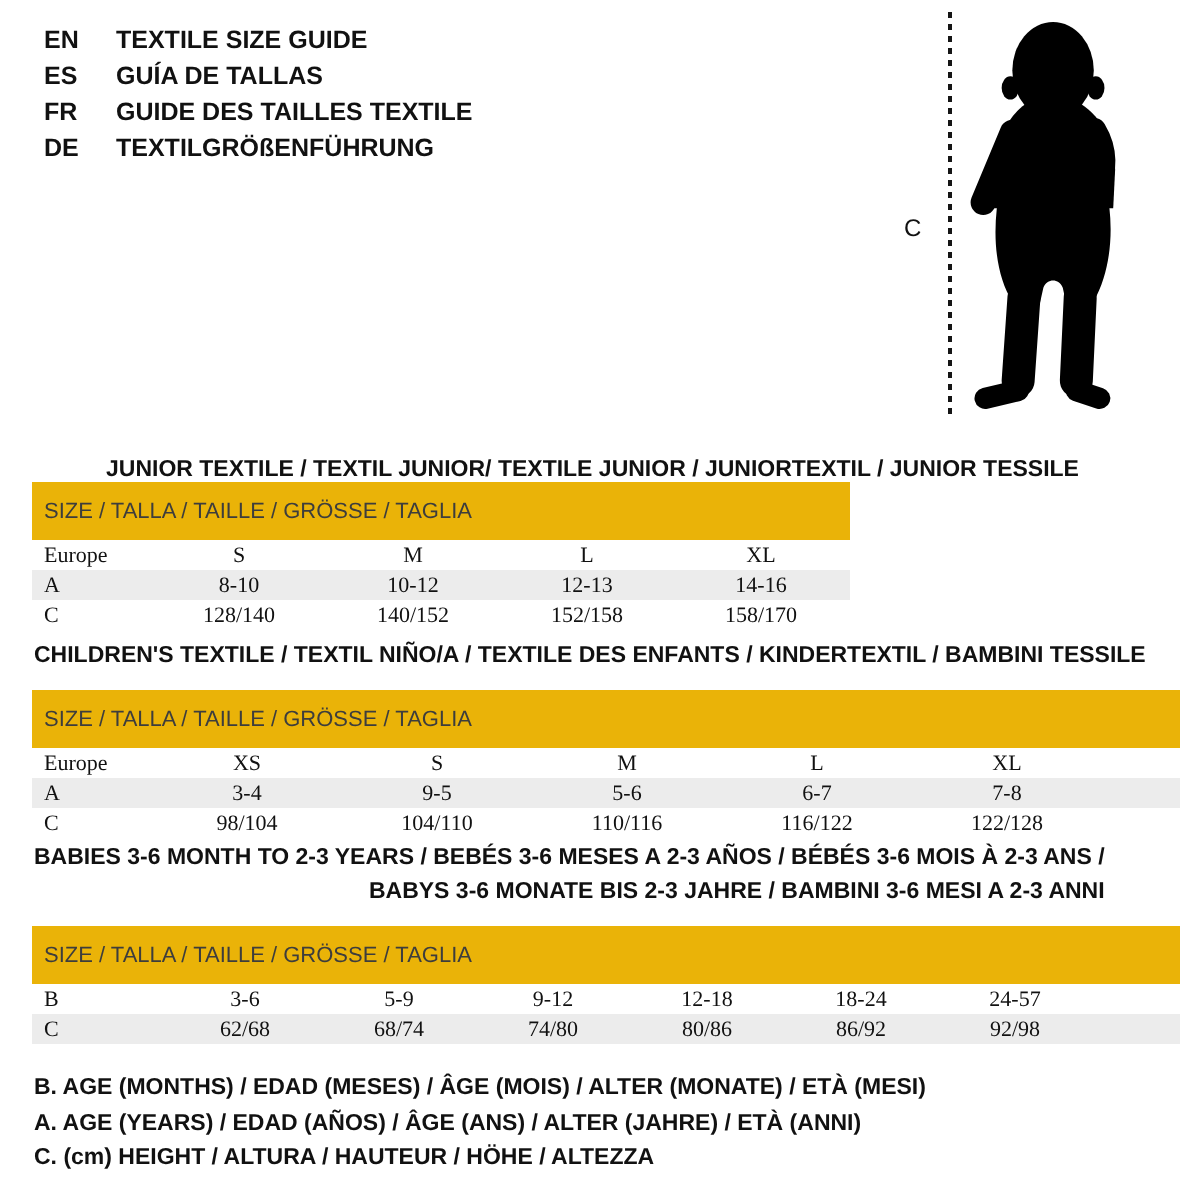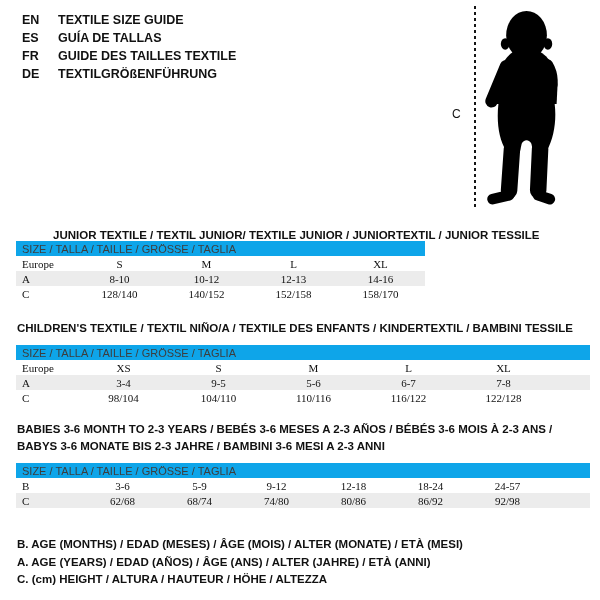--- a/index.html
+++ b/index.html
@@ -16,28 +16,28 @@
   .dash-line{
     position:absolute;left:474px;top:6px;width:2px;height:204px;
     background:repeating-linear-gradient(to bottom,#151515 0 3px,transparent 3px 6px);
   }
   .c-label{position:absolute;left:452px;top:107px;font-size:12px;font-weight:normal;}
   .baby-svg{position:absolute;left:479px;top:4px;}
   
   .sec-title{position:absolute;font-size:11.5px;font-weight:bold;line-height:17px;margin:0;white-space:nowrap;}
   #title1{left:17px;top:227px;margin-left:36px;}
   #title2{left:17px;top:320px;}
-  #title3{left:17px;top:421px;}
+  #title3{left:17px;top:421px;text-align:right;}
   
   .table{position:absolute;left:16px;}
   #table1{top:241px;width:409px;}
   #table2{top:345px;width:574px;}
   #table3{top:463px;width:574px;}
   .bar{
-    height:15px;background:#0ea5e9;color:#3d3d3d;font-size:11px;
+    height:29px;background:#eab308;color:#3d3d3d;font-size:11px;
     display:flex;align-items:center;padding-left:6px;box-sizing:border-box;
   }
   .row{display:grid;height:15px;align-items:center;font-size:11px;font-family:Liberation Serif, serif;}
   .t1 .row{grid-template-columns:60px repeat(4,87px);}
   .t2 .row{grid-template-columns:60px repeat(5,95px);}
   .t3 .row{grid-template-columns:68px repeat(6,77px);}
   .row .lbl{padding-left:6px;text-align:left;}
   .row .cell{text-align:center;}
   .row.alt{background:#ececec;}
   

